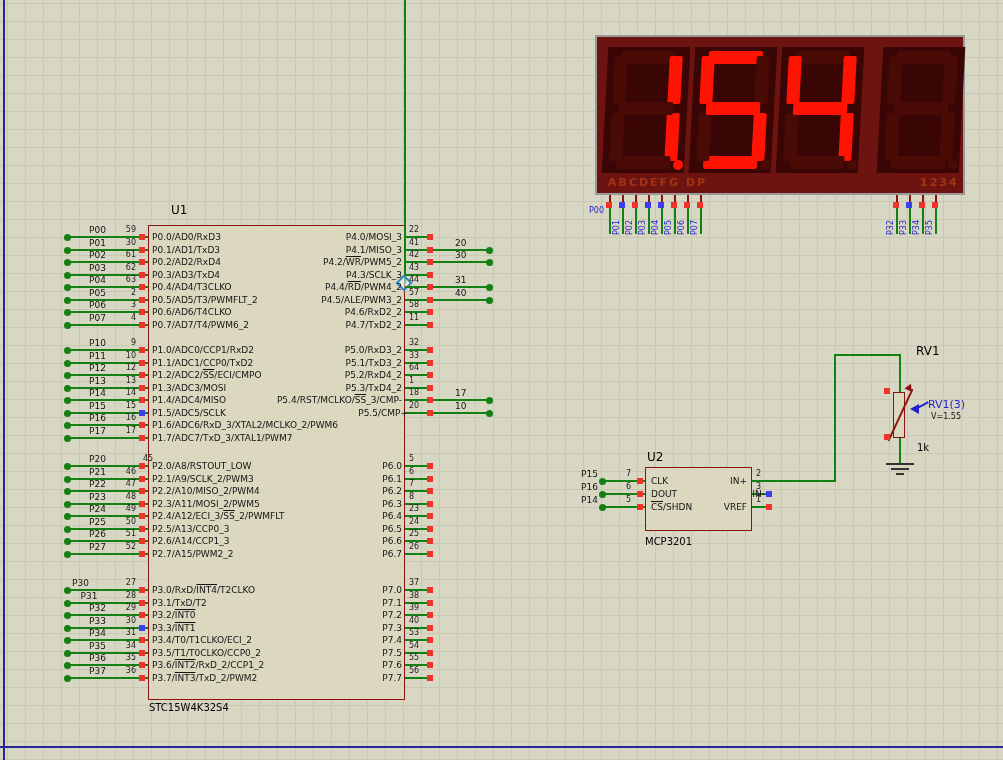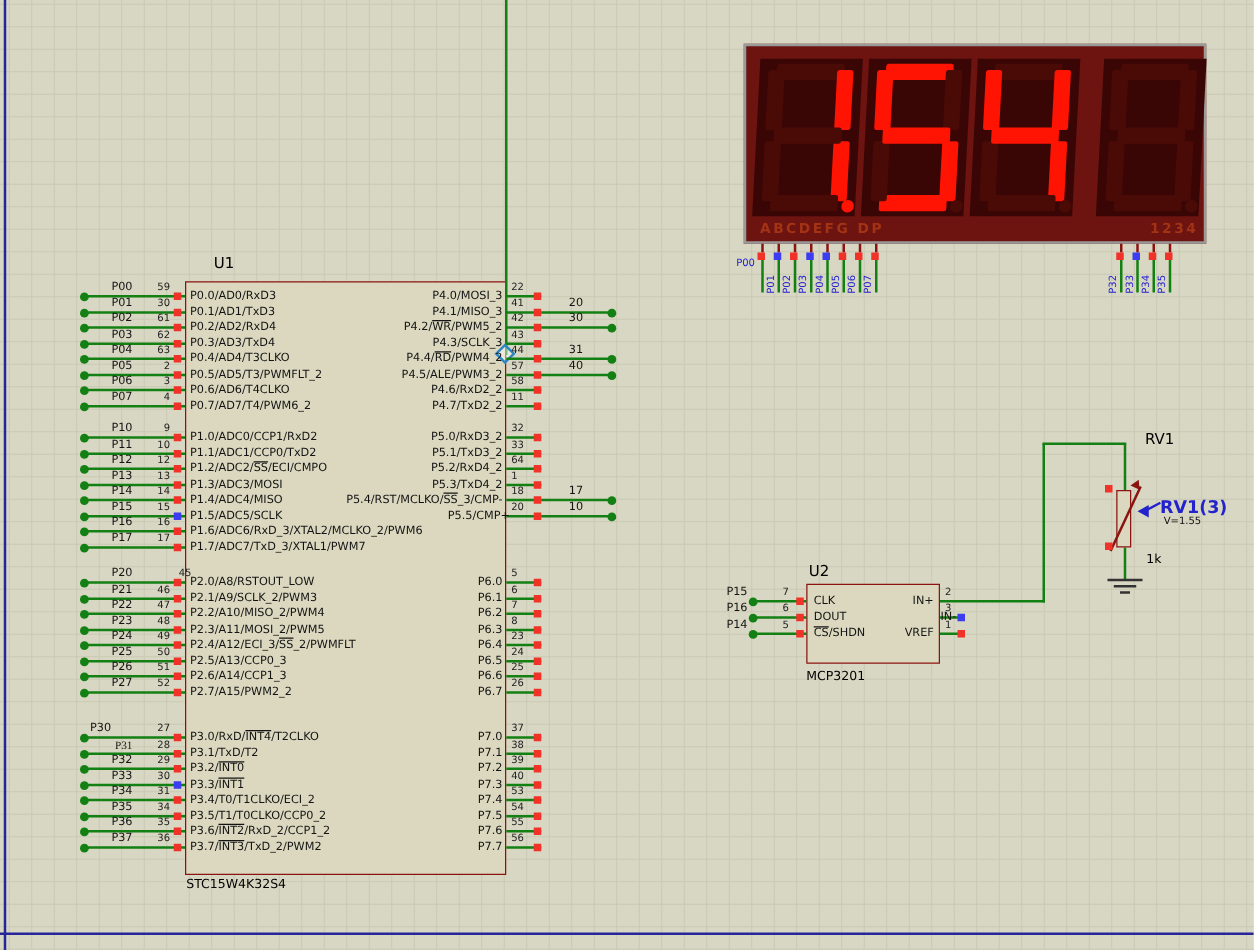--- a/index.html
+++ b/index.html
@@ -93,21 +93,21 @@
   <div class="abs comp" style="left:893px;top:392px;width:12px;height:46px"></div>
   <div class="abs" style="left:872px;top:414px;width:57px;height:2px;background:#8a1510;transform:rotate(-65deg)"></div>
   <div class="abs" style="left:906px;top:383px;width:0;height:0;border-left:7px solid #8a1510;border-top:4px solid transparent;border-bottom:4px solid transparent;transform:rotate(-65deg)"></div>
   <div class="abs" style="left:884px;top:388px;width:6px;height:6px;background:#f03228"></div>
   <div class="abs" style="left:884px;top:434px;width:6px;height:6px;background:#f03228"></div>
   <div class="abs reftext" style="left:916px;top:344px">RV1</div>
   <div class="abs valtext" style="left:917px;top:442px">1k</div>
 
   <div class="abs" style="left:910px;top:404px;width:0;height:0;border-right:9px solid #2323cc;border-top:5px solid transparent;border-bottom:5px solid transparent"></div>
   <div class="abs" style="left:917px;top:404px;width:12px;height:2px;background:#2323cc;transform:rotate(-28deg)"></div>
-  <div class="abs blue" style="left:928px;top:398px;font-size:14px;font-weight:bold;white-space:nowrap">RV1(3)</div>
+  <div class="abs blue" style="left:928px;top:398px;font-size:11px;font-weight:normal;white-space:nowrap">RV1(3)</div>
   <div class="abs" style="left:931px;top:412px;font-size:8px;color:#111;white-space:nowrap">V=1.55</div>
 
   <div class="abs" style="left:886px;top:463px;width:28px;height:14px">
     <div class="abs" style="left:0;top:0;width:28px;height:2px;background:#333"></div>
     <div class="abs" style="left:5px;top:5px;width:18px;height:2px;background:#333"></div>
     <div class="abs" style="left:10px;top:10px;width:8px;height:2px;background:#333"></div>
   </div>
 
 <div class="abs" style="left: 67px; top: 236px; width: 81px; height: 2px; background: rgb(19, 128, 19);"></div>
     <div class="abs" style="left: 64px; top: 234px; width: 7px; height: 7px; background: rgb(19, 128, 19); border-radius: 50%;"></div>
@@ -254,21 +254,21 @@
     <div class="abs" style="left: 139px; top: 551px; width: 6px; height: 6px; background: rgb(240, 50, 40);"></div>
     <div class="abs t9" style="left: 152px; top: 549px;">P2.7/A15/PWM2_2</div>
     <div class="abs" style="left: 67px; top: 589px; width: 81px; height: 2px; background: rgb(19, 128, 19);"></div>
     <div class="abs" style="left: 64px; top: 587px; width: 7px; height: 7px; background: rgb(19, 128, 19); border-radius: 50%;"></div>
     <div class="abs t9" style="left: 72px; top: 578px; width: 34px; text-align: left;">P30</div>
     <div class="abs t8" style="left: 106px; top: 578px; width: 30px; text-align: right;">27</div>
     <div class="abs" style="left: 139px; top: 587px; width: 6px; height: 6px; background: rgb(240, 50, 40);"></div>
     <div class="abs t9" style="left: 152px; top: 585px;">P3.0/RxD/<span class="ov">INT4</span>/T2CLKO</div>
     <div class="abs" style="left: 67px; top: 602px; width: 81px; height: 2px; background: rgb(19, 128, 19);"></div>
     <div class="abs" style="left: 64px; top: 600px; width: 7px; height: 7px; background: rgb(19, 128, 19); border-radius: 50%;"></div>
-    <div class="abs t9" style="left: 72px; top: 591px; width: 34px; text-align: right; font-family: Liberation Serif, serif;">P31</div>
+    <div class="abs t9" style="left: 72px; top: 591px; width: 34px; text-align: center;">P31</div>
     <div class="abs t8" style="left: 106px; top: 591px; width: 30px; text-align: right;">28</div>
     <div class="abs" style="left: 139px; top: 600px; width: 6px; height: 6px; background: rgb(240, 50, 40);"></div>
     <div class="abs t9" style="left: 152px; top: 598px;">P3.1/TxD/T2</div>
     <div class="abs" style="left: 67px; top: 614px; width: 81px; height: 2px; background: rgb(19, 128, 19);"></div>
     <div class="abs" style="left: 64px; top: 612px; width: 7px; height: 7px; background: rgb(19, 128, 19); border-radius: 50%;"></div>
     <div class="abs t9" style="left: 72px; top: 603px; width: 34px; text-align: right;">P32</div>
     <div class="abs t8" style="left: 106px; top: 603px; width: 30px; text-align: right;">29</div>
     <div class="abs" style="left: 139px; top: 612px; width: 6px; height: 6px; background: rgb(240, 50, 40);"></div>
     <div class="abs t9" style="left: 152px; top: 610px;">P3.2/<span class="ov">INT0</span></div>
     <div class="abs" style="left: 67px; top: 627px; width: 81px; height: 2px; background: rgb(19, 128, 19);"></div>

